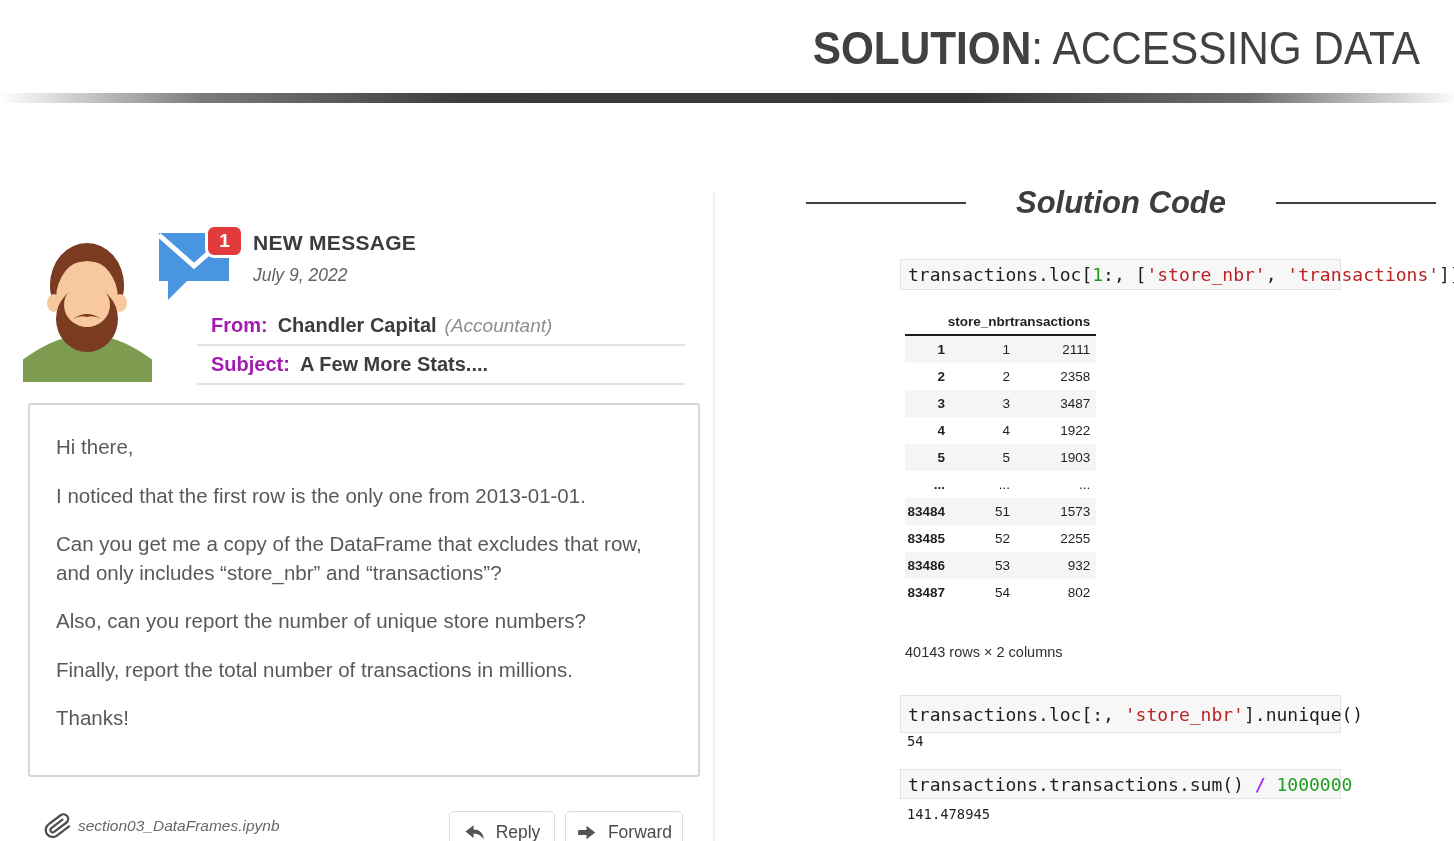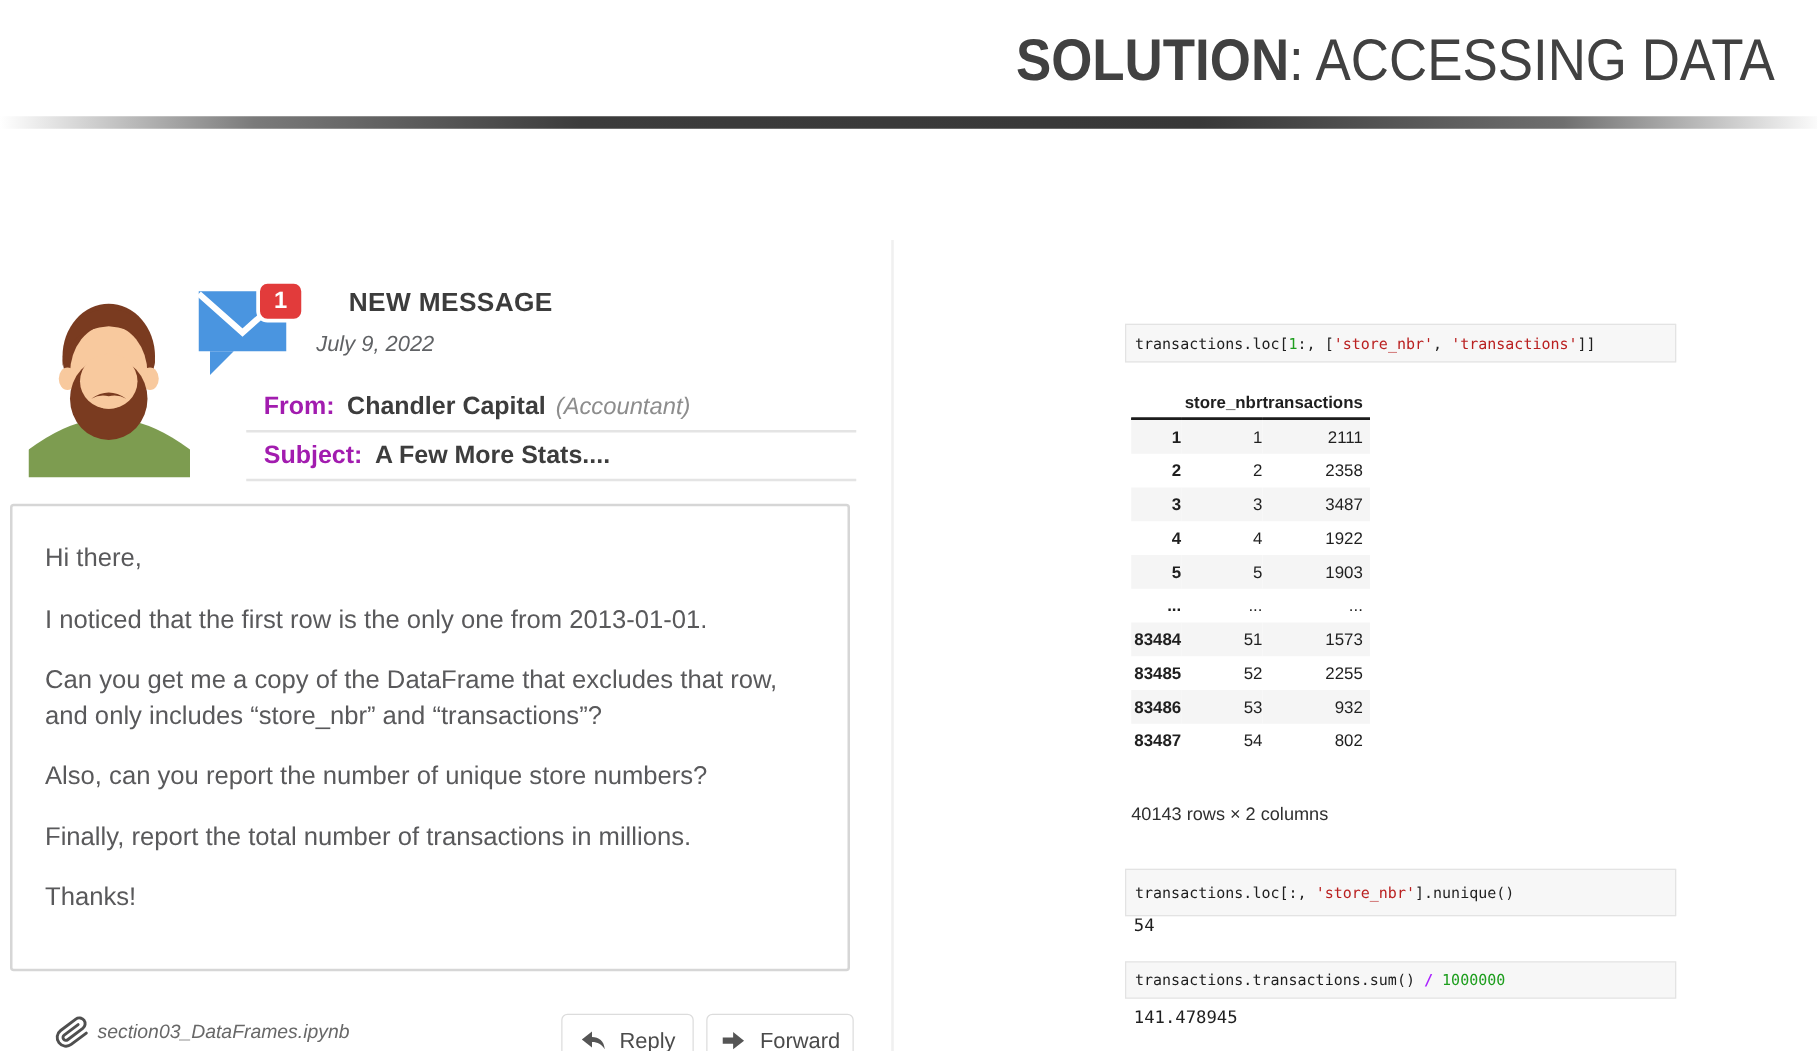--- a/index.html
+++ b/index.html
@@ -16,51 +16,51 @@
              background:linear-gradient(90deg,#ffffff 0%,#7a7a7a 14%,#3c3c3c 32%,#383838 66%,#6f6f6f 86%,#fbfbfb 100%);}
 
   .v-divider{position:absolute;left:713px;top:192px;height:649px;width:2px;background:#f0f0f0;}
 
   
   .avatar{position:absolute;left:23px;top:233px;width:129px;height:149px;}
   .envelope{position:absolute;left:158px;top:227px;width:78px;height:76px;}
   .badge{position:absolute;left:205px;top:224px;width:39px;height:34px;background:#e23b3b;
          border:3px solid #ffffff;border-radius:9px;box-sizing:border-box;color:#fff;
          font-size:19px;font-weight:700;display:flex;align-items:center;justify-content:center;}
-  .new-msg{position:absolute;left:253px;top:231px;font-size:21px;font-weight:800;color:#3c3c3c;letter-spacing:.3px;margin-left:26px;}
+  .new-msg{position:absolute;left:253px;top:231px;font-size:21px;font-weight:800;color:#3c3c3c;letter-spacing:.3px;}
   .msg-date{position:absolute;left:253px;top:265px;font-size:17.5px;font-style:italic;color:#606265;}
 
   .meta{position:absolute;left:197px;top:307px;width:488px;font-size:20px;}
   .meta-row{display:flex;align-items:center;height:37px;border-bottom:2px solid #e4e4e4;padding-left:14px;}
   .meta-label{color:#a21caf;font-weight:bold;}
   .meta-name{font-weight:700;color:#3d3d3d;margin-left:10px;}
   .meta-role{font-style:italic;color:#8d8d8d;margin-left:8px;font-size:19px;}
 
-  .email-body{position:absolute;left:8px;top:403px;width:672px;height:374px;background:#fff;
+  .email-body{position:absolute;left:28px;top:403px;width:672px;height:374px;background:#fff;
               border:2px solid #d6d6d6;border-radius:3px;box-sizing:border-box;
               padding:28px 26px 0 26px;color:#59595b;font-size:20.5px;line-height:28.5px;}
   .email-body p{margin:0 0 20px 0;}
 
   .clip{position:absolute;left:44px;top:811px;width:28px;height:30px;}
   .attach-name{position:absolute;left:78px;top:817px;font-size:15.5px;font-style:italic;color:#686868;}
   .mail-btn{position:absolute;top:811px;height:42px;background:#fff;border:1.5px solid #dcdcdc;
             border-radius:5px;box-sizing:border-box;display:flex;align-items:center;justify-content:center;
             gap:11px;font-size:17.5px;color:#4b4b4b;cursor:pointer;}
   .btn-reply{left:449px;width:106px;}
   .btn-forward{left:565px;width:118px;}
 
   
   .sol-heading{position:absolute;left:806px;top:185px;width:630px;height:36px;
                display:flex;align-items:center;gap:50px;}
   .sol-heading .rule{flex:1;height:2px;background:#3f3f3f;}
   .sol-heading .txt{font-size:31px;font-weight:800;font-style:italic;color:#3d3d3d;white-space:nowrap;}
 
   .code-block{position:absolute;left:900px;width:441px;background:#f7f7f7;border:1px solid #e3e3e3;
               box-sizing:border-box;display:flex;align-items:center;padding-left:7px;
-              font-family:"DejaVu Sans Mono","Liberation Mono",monospace;font-size:12px;
+              font-family:"DejaVu Sans Mono","Liberation Mono",monospace;font-size:18px;
               color:#1f1f1f;white-space:pre;}
   .cb1{top:259px;height:31px;}
   .cb2{top:695px;height:38px;}
   .cb3{top:769px;height:30px;}
   .tok-plain{color:#1f1f1f;}
   .tok-str{color:#ba2121;}
   .tok-num{color:#1e9e1e;}
   .tok-op{color:#aa22ff;font-weight:700;}
 
   .code-out{position:absolute;left:907px;font-family:"DejaVu Sans Mono","Liberation Mono",monospace;
@@ -149,20 +149,25 @@
     </svg>
     <span>Reply</span>
   </div>
   <div class="mail-btn btn-forward">
     <svg width="21" height="17" viewBox="0 0 24 18">
       <path d="M2.5 6.2 H12 V1.2 L22 9 L12 16.8 V11.8 H2.5 Z" fill="#555555"></path>
     </svg>
     <span>Forward</span>
   </div>
 
+  <div class="sol-heading">
+    <div class="rule"></div>
+    <div class="txt">Solution Code</div>
+    <div class="rule"></div>
+  </div>
 
   <div class="code-block cb1"><span class="tok-plain">transactions.loc[</span><span class="tok-num">1</span><span class="tok-plain">:, [</span><span class="tok-str">'store_nbr'</span><span class="tok-plain">, </span><span class="tok-str">'transactions'</span><span class="tok-plain">]]</span></div>
 
   <table class="df-table">
     <thead>
       <tr>
         <th class="c-idx"></th>
         <th class="c-store">store_nbr</th>
         <th class="c-trans">transactions</th>
       </tr>

